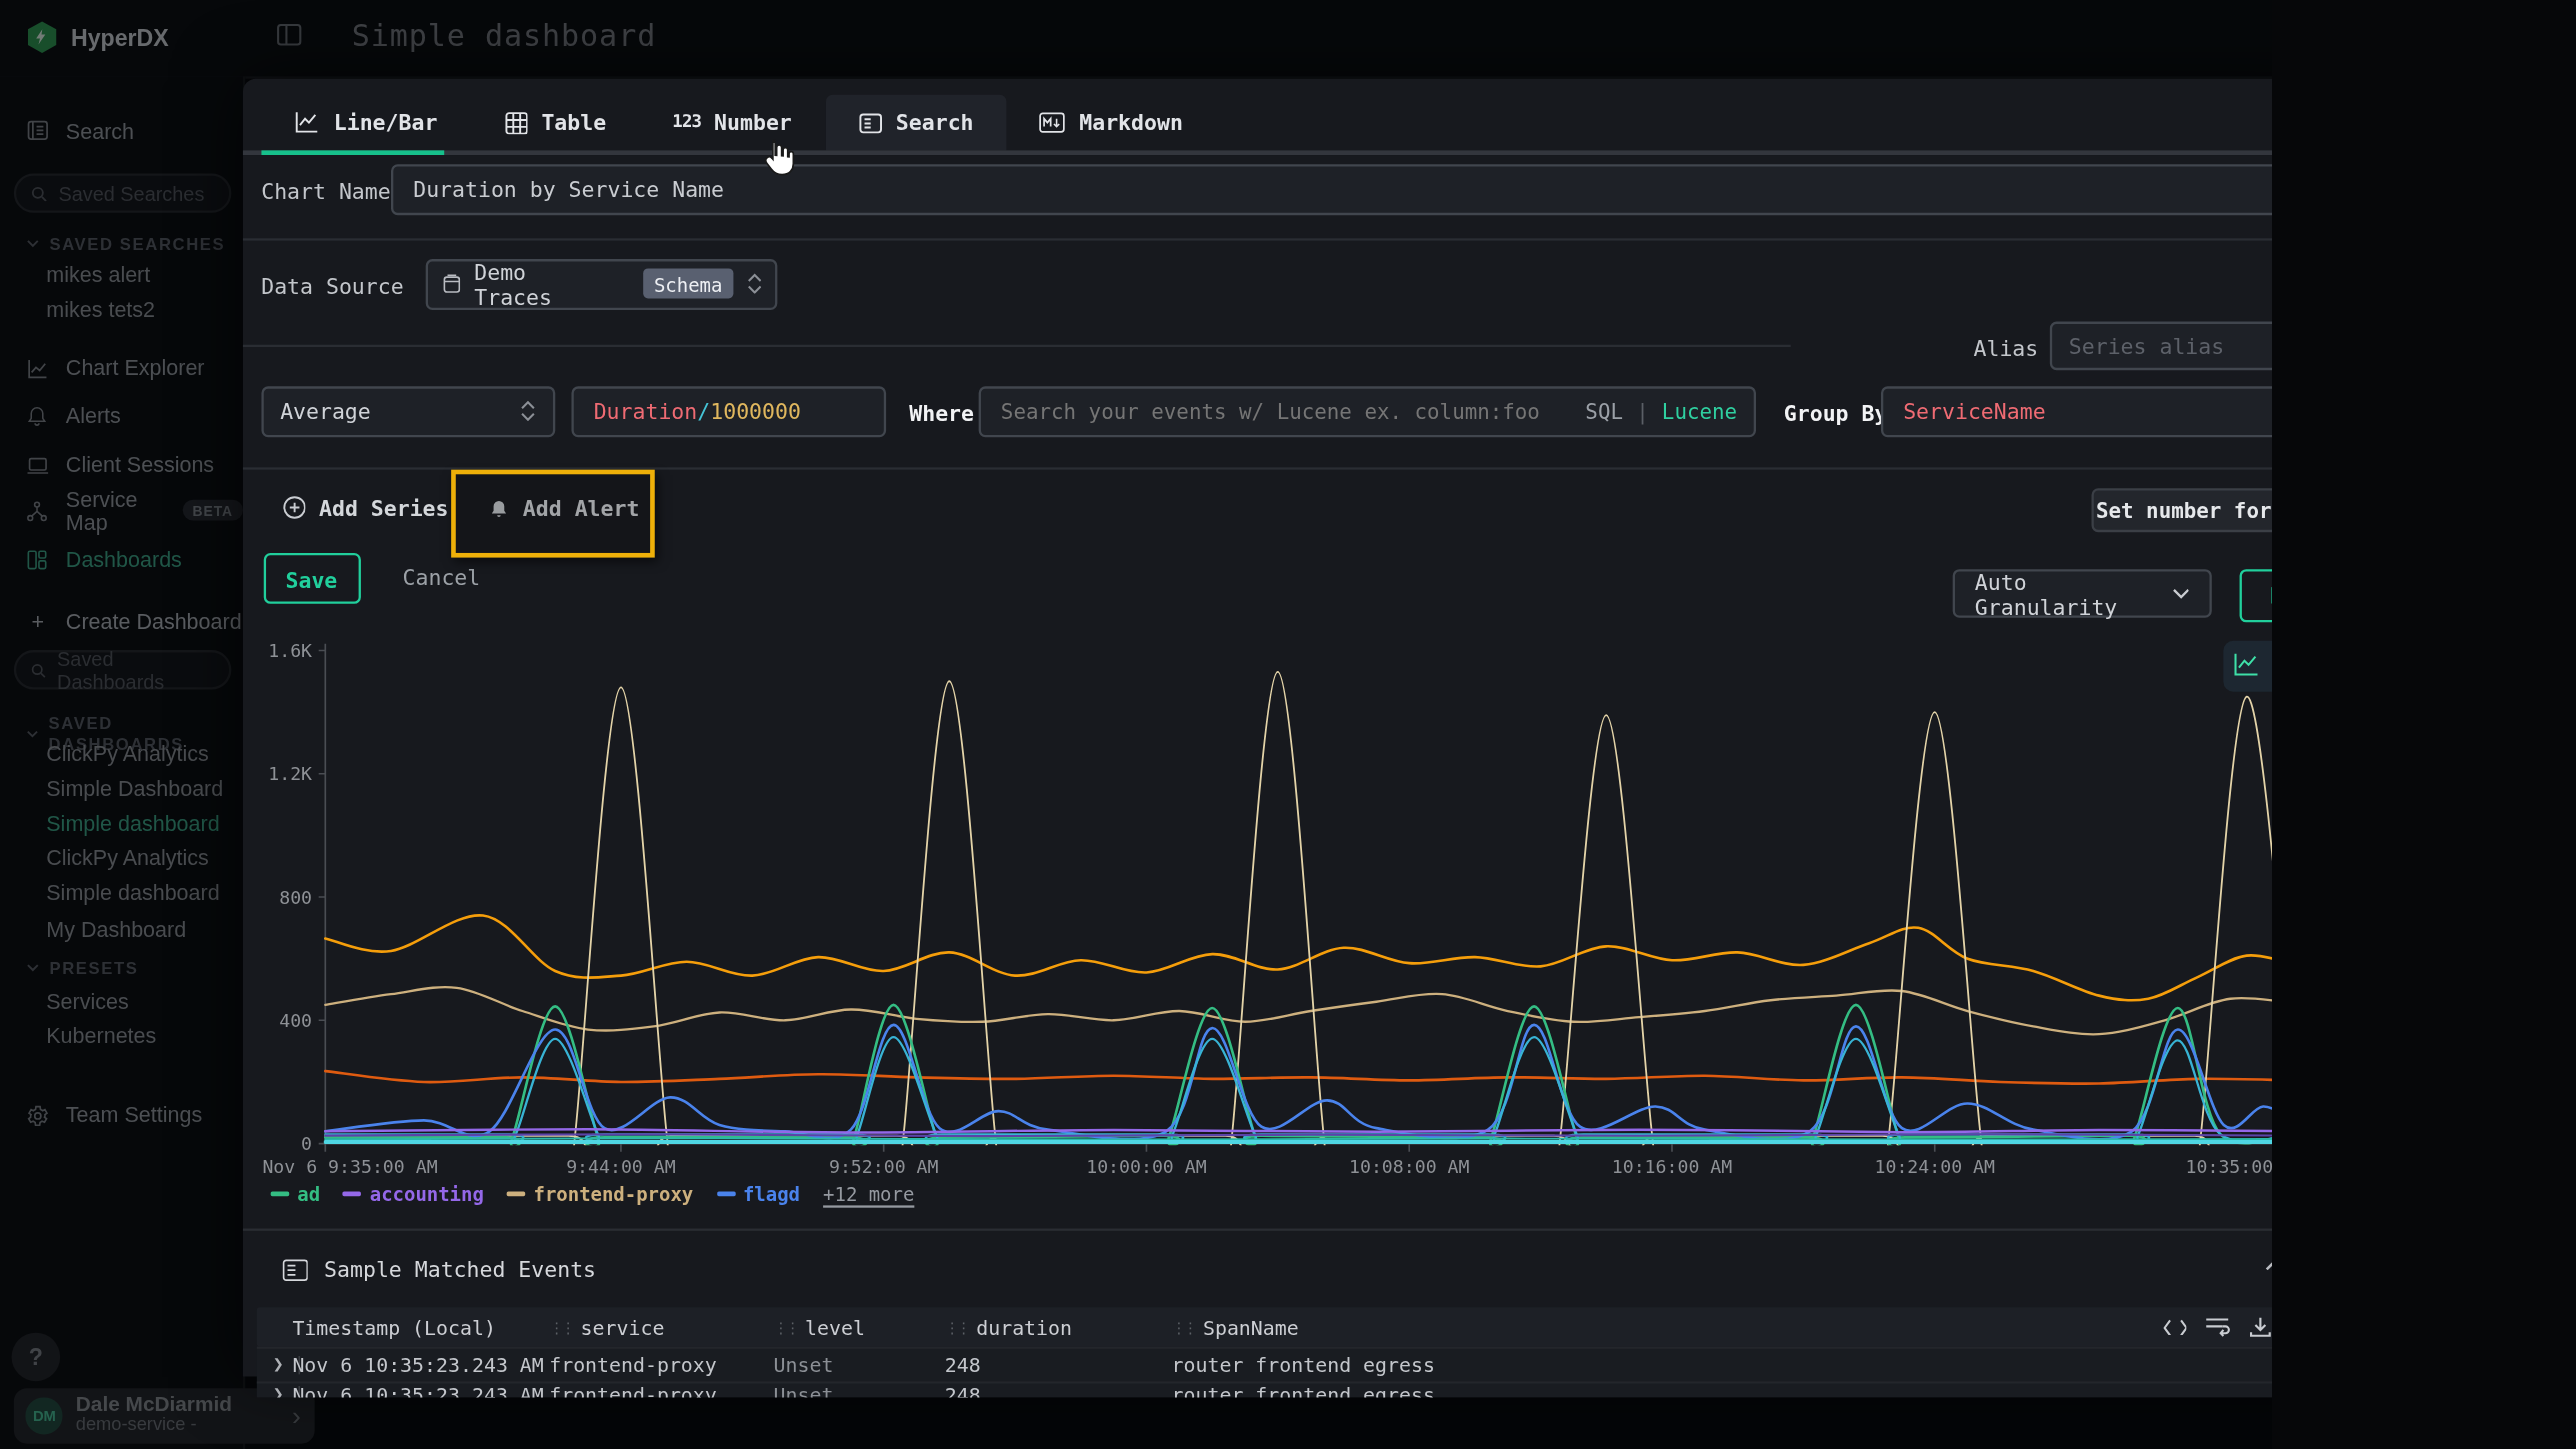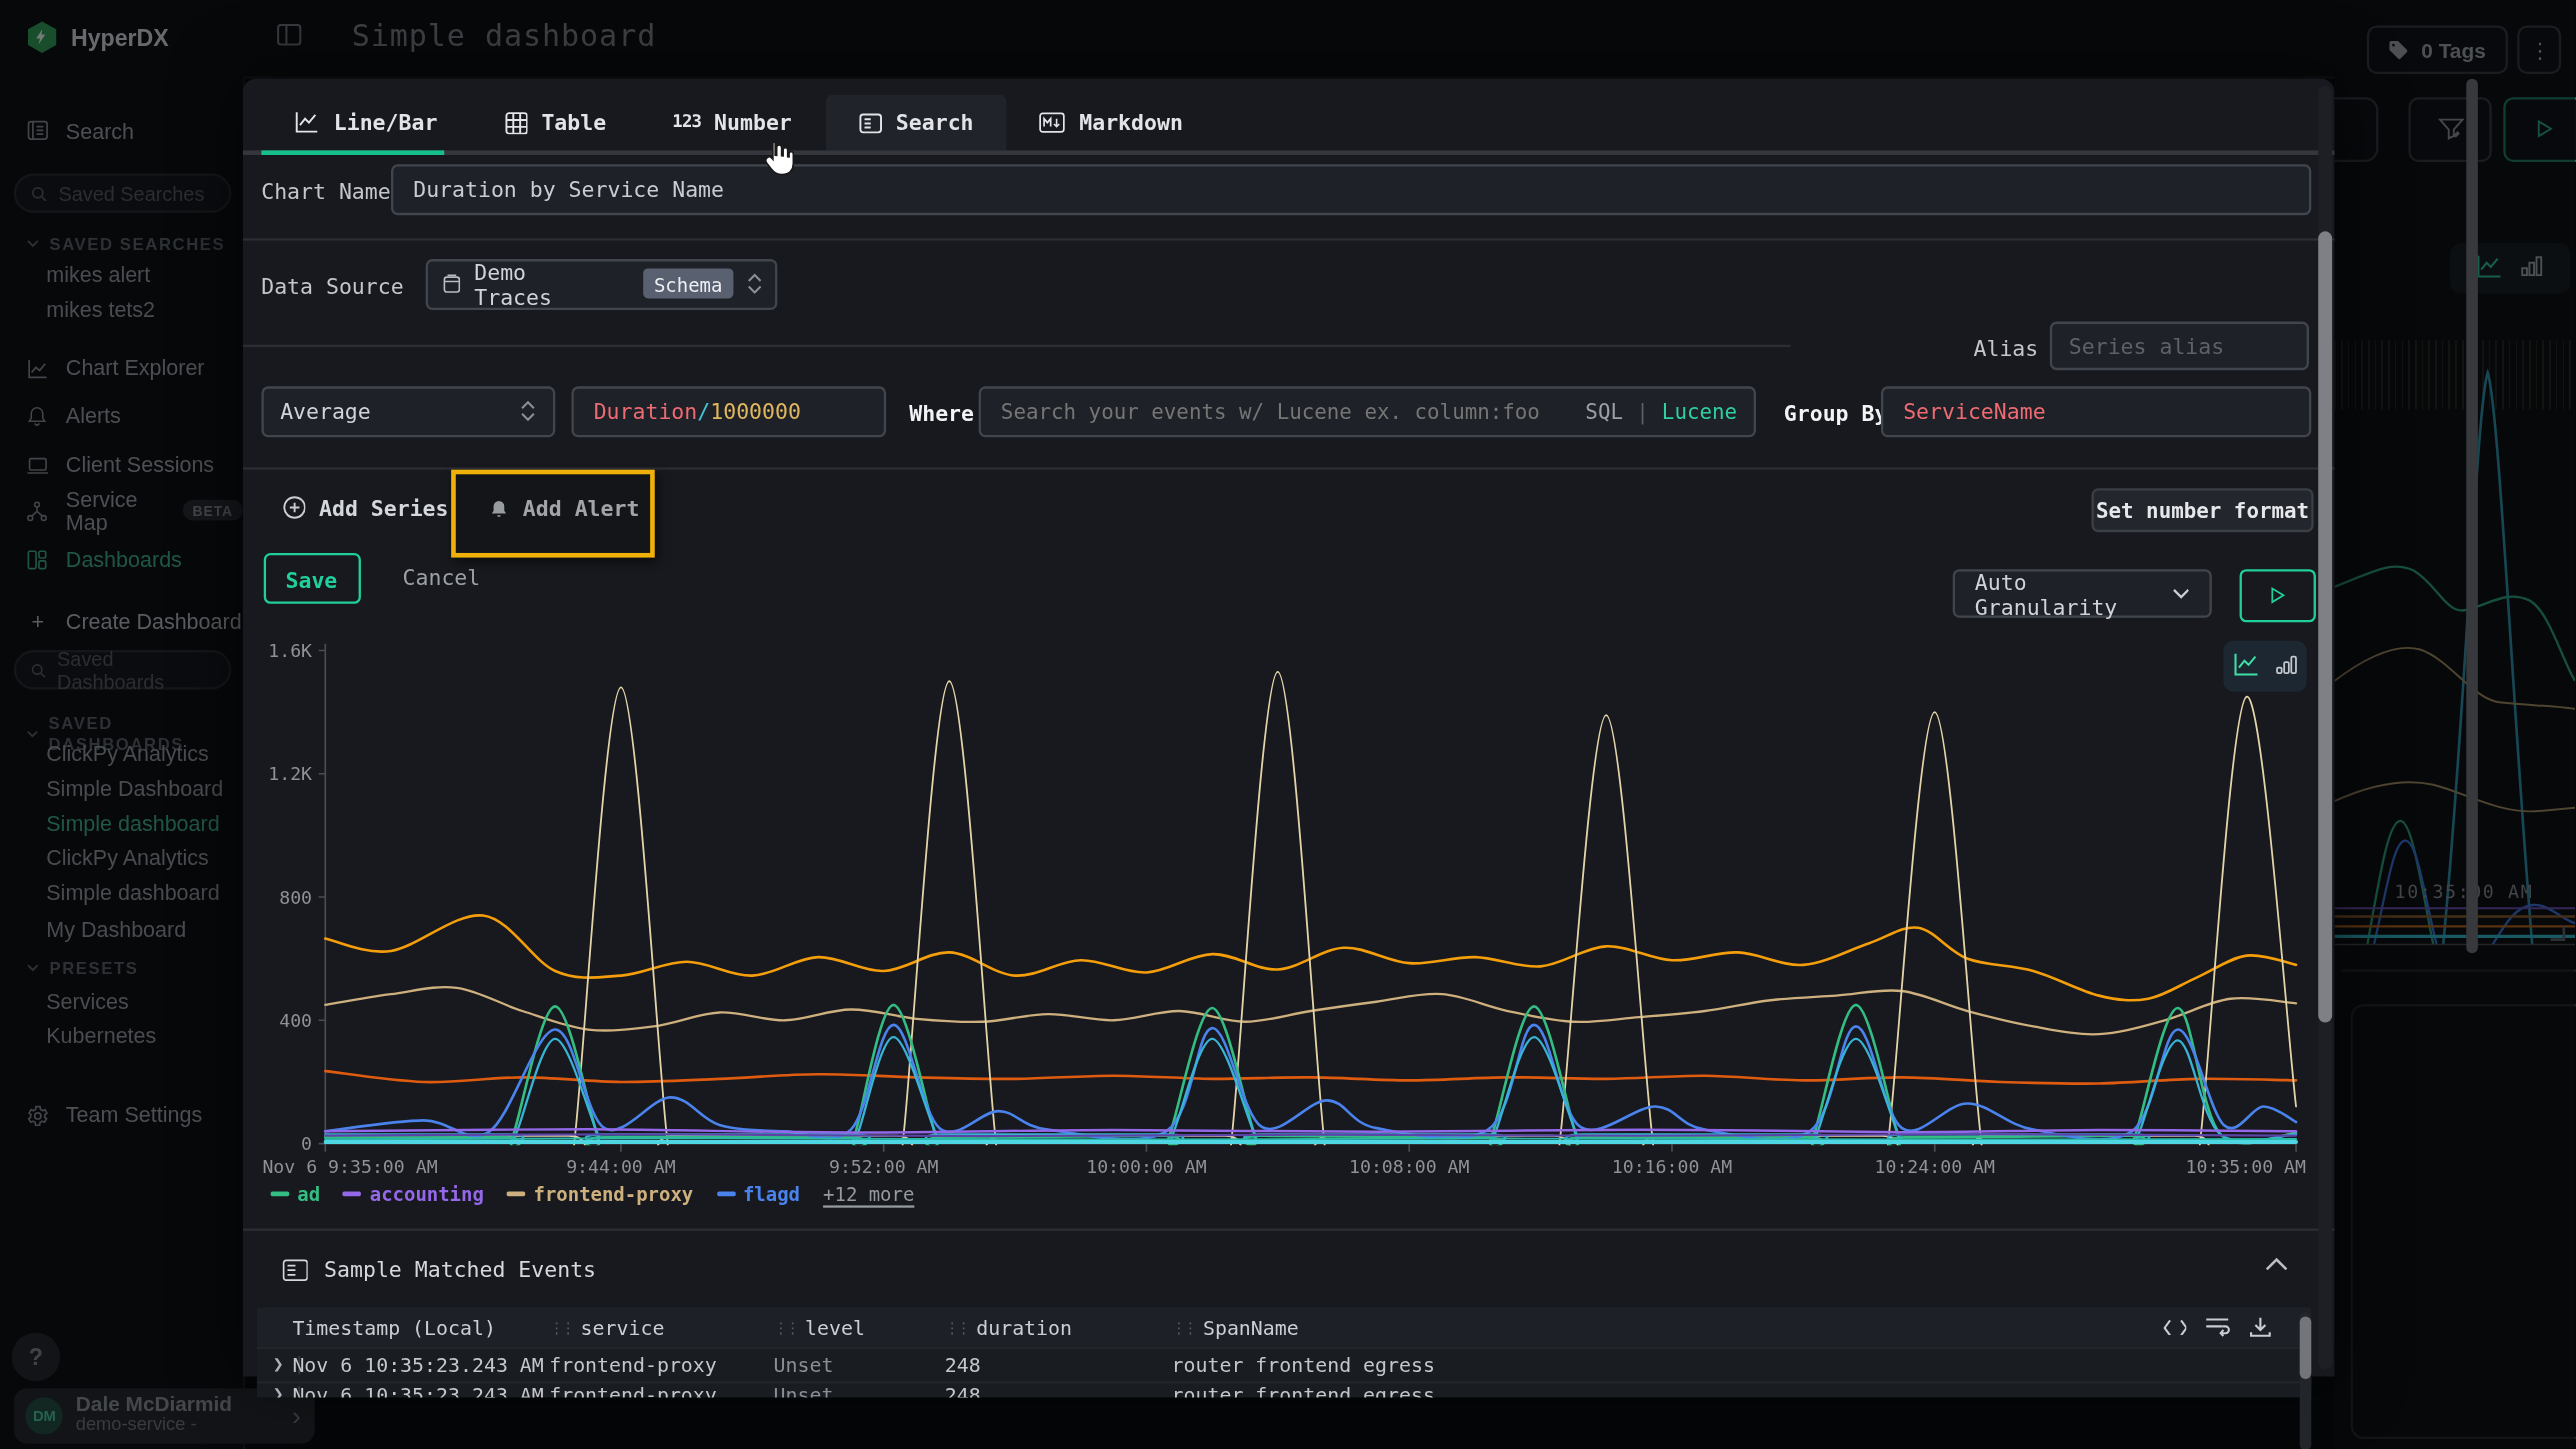--- a/index.html
+++ b/index.html
@@ -1,16 +1,16 @@
 <!DOCTYPE html>
 <html style="font-size:11.4px"><head>
 <meta charset="utf-8">
 <style>
   html,body{margin:0;padding:0;background:#060709;}
-  .stage{position:relative;width:2576px;height:1450px;overflow:hidden;background:#060709;}
+  .stage{position:relative;width:2272px;height:1450px;overflow:hidden;background:#060709;}
   .viewport{position:absolute;left:0;top:0;width:1113px;height:627px;transform:scale(2.3136);transform-origin:0 0;
     font-family:"DejaVu Sans Mono",monospace;color:#c9ccd1;-webkit-font-smoothing:antialiased;}
   .abs{position:absolute;}
   svg{display:block;}
   input{outline:none;}
 
   
   .topbar{position:absolute;left:0;top:0;width:1113px;height:33px;background:#0a0b0e;border-bottom:0.7px solid #1a1c20;}
   .brand{position:absolute;left:11.4px;top:9.3px;display:flex;align-items:center;gap:5.7px;}
   .hexlogo{width:13.6px;height:13.6px;background:#2f9e53;clip-path:polygon(50% 0,95% 25%,95% 75%,50% 100%,5% 75%,5% 25%);display:flex;align-items:center;justify-content:center;}

